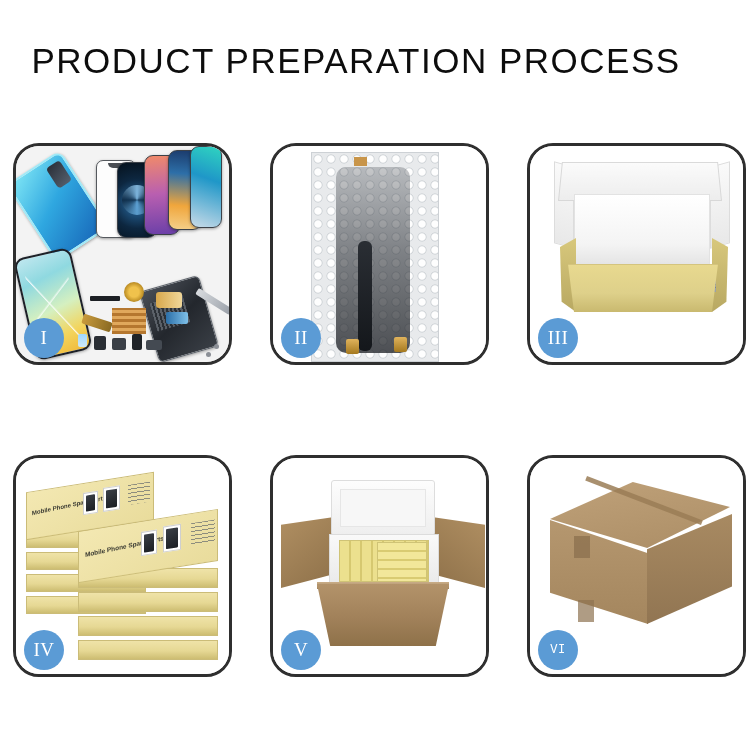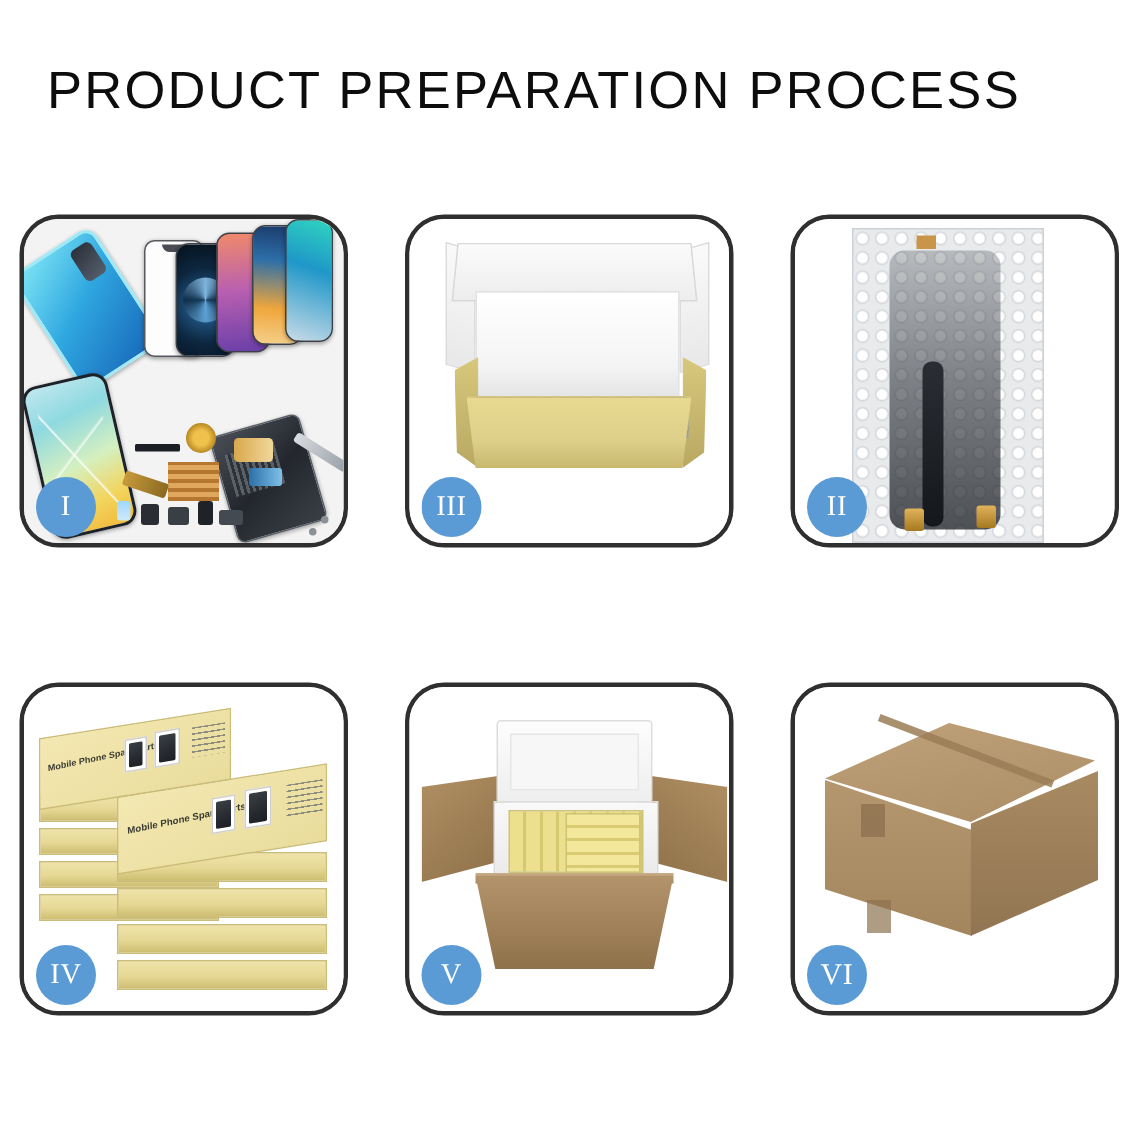--- a/index.html
+++ b/index.html
@@ -81,21 +81,21 @@
     background: #5b9bd5;
     color: #ffffff;
     font-family: "Liberation Serif", serif;
     font-size: 19px;
     letter-spacing: .5px;
     display: flex;
     align-items: center;
     justify-content: center;
     z-index: 6;
   }
-  .badge.small { font-size: 20px; }
+  .badge.small { font-size: 12px; font-family: Liberation Mono, monospace; }
 
   
   .p1 { background: #f3f3f3; }
   .phone {
     position: absolute;
     border-radius: 9px;
     box-shadow: 0 1px 3px rgba(0,0,0,.35);
   }
   .ph-blue-back {
     left: 10px; top: 14px; width: 64px; height: 92px;
@@ -411,44 +411,44 @@
         <div class="part p-chip4"></div>
         <div class="part p-chip5"></div>
         <div class="part p-screw1"></div>
         <div class="part p-screw2"></div>
         <div class="part p-tweez"></div>
       </div>
       <div class="badge">I</div>
     </div>
 
     <div class="card">
+      <div class="card-inner p2">
+        <div class="bubble-bag">
+          <div class="bag-item"></div>
+          <div class="bag-cable"></div>
+          <div class="bag-conn" style="left:34px; top:186px;"></div>
+          <div class="bag-conn" style="left:82px; top:184px;"></div>
+          <div class="bag-tape"></div>
+        </div>
+      </div>
+      <div class="badge">II</div>
+    </div>
+
+    <div class="card">
       <div class="card-inner p3">
         <div class="b3-flap-l"></div>
         <div class="b3-flap-r"></div>
         <div class="b3-lid"></div>
         <div class="b3-foam"></div>
         <div class="b3-side-l"></div>
         <div class="b3-side-r"></div>
         <div class="b3-wrap"></div>
         <div class="b3-front"></div>
       </div>
       <div class="badge">III</div>
-    </div>
-
-    <div class="card">
-      <div class="card-inner p2">
-        <div class="bubble-bag">
-          <div class="bag-item"></div>
-          <div class="bag-cable"></div>
-          <div class="bag-conn" style="left:34px; top:186px;"></div>
-          <div class="bag-conn" style="left:82px; top:184px;"></div>
-          <div class="bag-tape"></div>
-        </div>
-      </div>
-      <div class="badge">II</div>
     </div>
 
     <div class="card">
       <div class="card-inner p4">
         <div class="stack-wrap">
 
           <div class="sbox" style="left:10px; top:72px; width:120px; height:18px;"></div>
           <div class="sbox" style="left:10px; top:94px; width:120px; height:18px;"></div>
           <div class="sbox" style="left:10px; top:116px; width:120px; height:18px;"></div>
           <div class="sbox" style="left:10px; top:138px; width:120px; height:18px;"></div>

